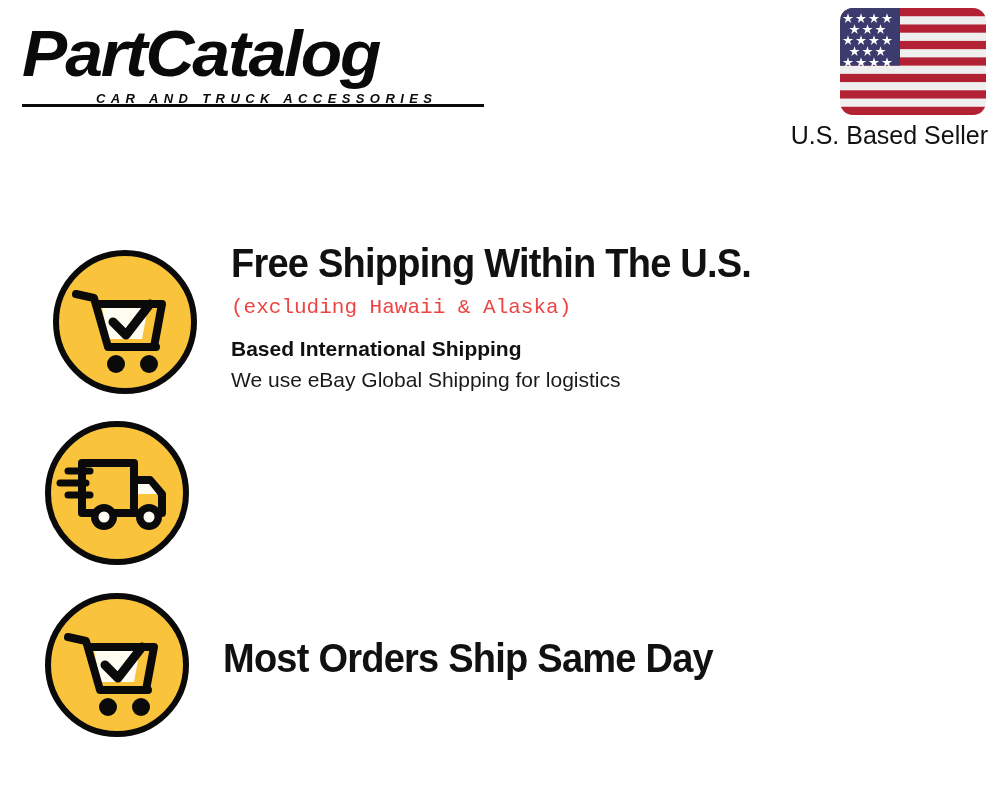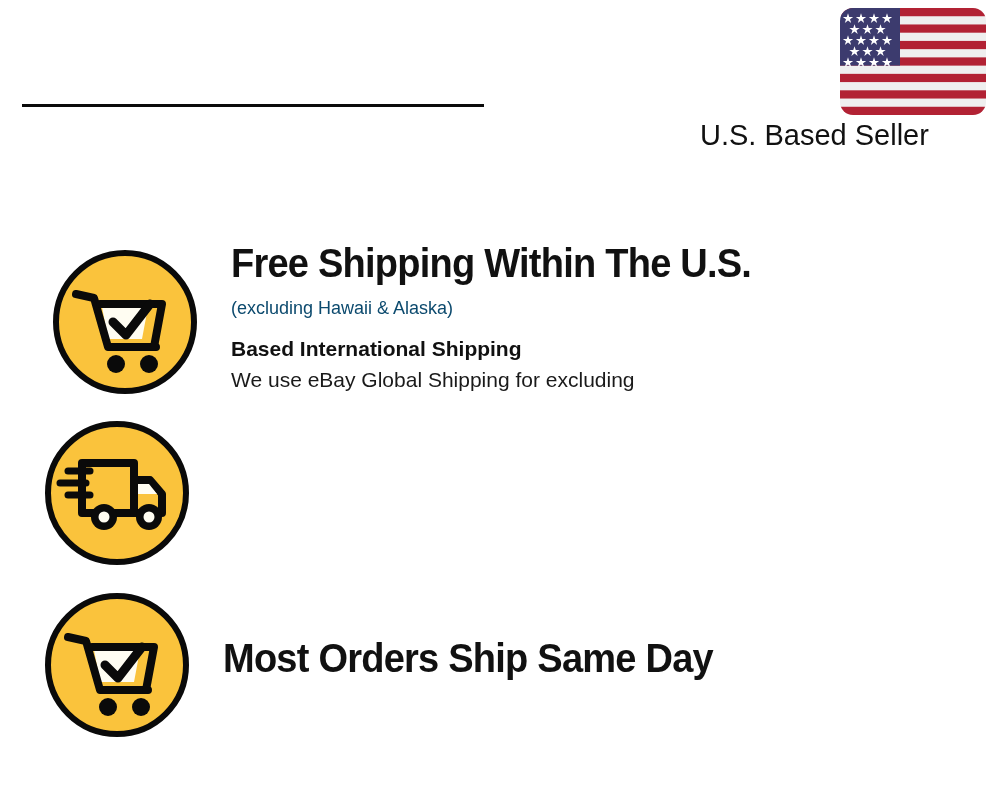--- a/index.html
+++ b/index.html
@@ -76,24 +76,24 @@
     width: 146px;
     height: 107px;
   }
   #flag-svg { display: block; width: 146px; height: 107px; }
 
   #seller-label {
     position: absolute;
     left: 700px;
     top: 118px;
     width: 288px;
-    text-align: left;
+    text-align: right;
     font-family: "Liberation Sans", sans-serif;
     font-weight: 400;
-    font-size: 29px;
+    font-size: 25px;
     line-height: 34px;
     color: #111111;
     white-space: nowrap;
   }
 
   
   .feature-row {
     position: absolute;
     left: 0;
     width: 1000px;
@@ -125,25 +125,25 @@
     font-weight: 700;
     font-size: 40px;
     line-height: 48px;
     letter-spacing: -0.8px;
     color: #111111;
     white-space: nowrap;
     transform: scaleX(0.95);
     transform-origin: left center;
   }
   .feature-note {
-    font-family: Liberation Sans, sans-serif;
+    font-family: Liberation Mono, monospace;
     font-weight: 400;
-    font-size: 18px;
+    font-size: 21px;
     line-height: 30px;
-    color: #0c4a6e;
+    color: #ef4444;
     margin-top: 6px;
     white-space: nowrap;
   }
   .feature-sub-strong {
     font-family: "Liberation Sans", sans-serif;
     font-weight: 700;
     font-size: 21px;
     line-height: 28px;
     color: #111111;
     margin-top: 12px;
@@ -157,20 +157,24 @@
     color: #1a1a1a;
     margin-top: 3px;
     white-space: nowrap;
   }
 </style>
 </head>
 <body>
 
 <div id="header">
 
+  <div id="logo-block">
+    <span id="logo-wordmark">PartCatalog</span>
+    <span id="logo-tagline">CAR AND TRUCK ACCESSORIES</span>
+  </div>
   <div id="logo-underline"></div>
 
   <div id="flag-badge">
     <svg id="flag-svg" viewBox="0 0 146 107" xmlns="http://www.w3.org/2000/svg" aria-hidden="true">
       <defs>
         <clipPath id="flagClip">
           <rect x="0" y="0" width="146" height="107" rx="13" ry="13"></rect>
         </clipPath>
       </defs>
       <g clip-path="url(#flagClip)">
@@ -232,21 +236,21 @@
       <path d="M50 57 L112 57 L104 100" fill="none" stroke="#0A0A0A" stroke-width="8" stroke-linecap="round" stroke-linejoin="round"></path>
       <path d="M63 75 L76 88 L100 57" fill="none" stroke="#0A0A0A" stroke-width="9" stroke-linecap="round" stroke-linejoin="round"></path>
       <circle cx="66" cy="117" r="9" fill="#0A0A0A"></circle>
       <circle cx="99" cy="117" r="9" fill="#0A0A0A"></circle>
     </svg>
   </div>
   <div class="feature-text">
     <div class="feature-heading">Free Shipping Within The U.S.</div>
     <div class="feature-note">(excluding Hawaii &amp; Alaska)</div>
     <div class="feature-sub-strong">Based International Shipping</div>
-    <div class="feature-sub">We use eBay Global Shipping for excluding</div>
+    <div class="feature-sub">We use eBay Global Shipping for logistics</div>
   </div>
 </div>
 
 <div class="feature-row" id="feature-row-1">
   <div class="feature-icon">
     <svg viewBox="0 0 150 150" xmlns="http://www.w3.org/2000/svg" aria-hidden="true">
       <circle cx="75" cy="75" r="69" fill="#FAC33C" stroke="#0A0A0A" stroke-width="6"></circle>
 
       <g stroke="#0A0A0A" stroke-width="7" stroke-linecap="round">
         <line x1="26" y1="53" x2="48" y2="53"></line>

